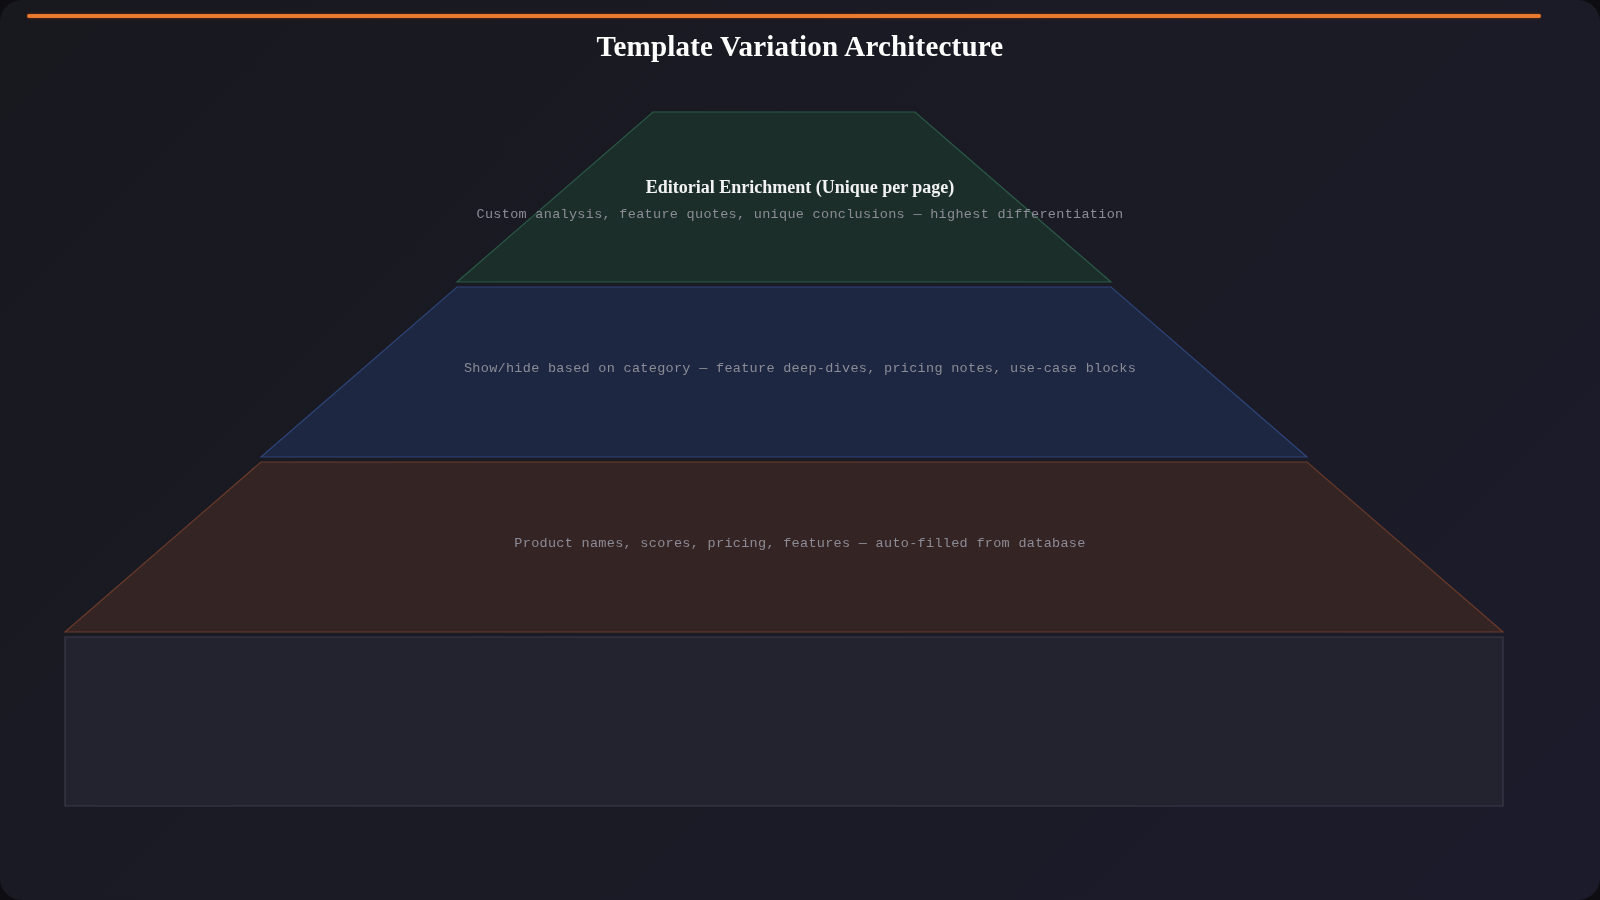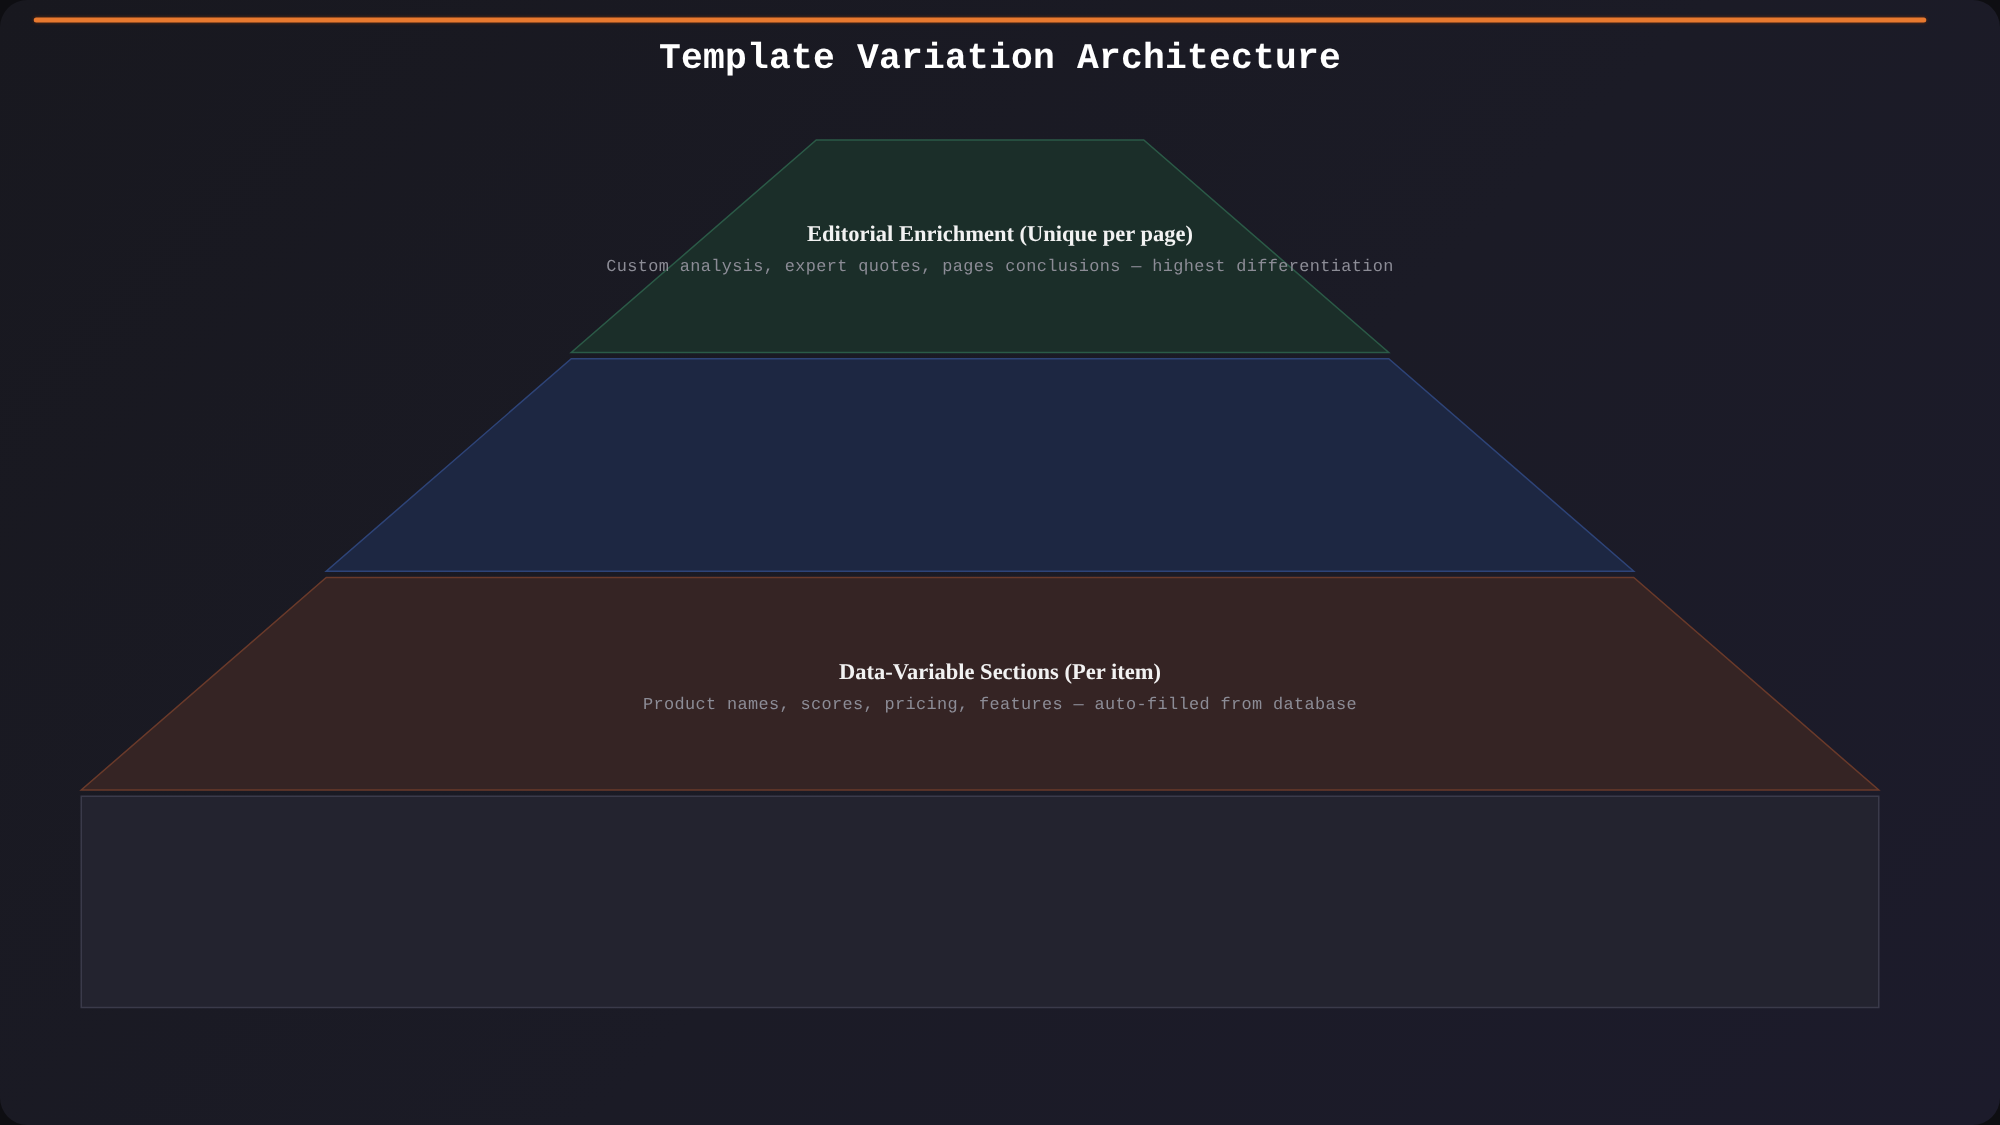--- a/index.html
+++ b/index.html
@@ -26,21 +26,21 @@
       height: 4px;
       border-radius: 2px;
       box-shadow: 0 0 3px rgba(120, 50, 10, 0.9);
     }
     .title {
       position: absolute;
       left: 0;
       top: 30px;
       width: 1600px;
       text-align: center;
-      font-family: Liberation Mono, monospace;
+      font-family: Liberation Serif, serif;
       font-weight: bold;
       font-size: 29px;
       color: #ffffff;
       letter-spacing: 0.2px;
     }
     svg.pyramid {
       position: absolute;
       left: 0; top: 0;
       width: 1600px; height: 900px;
     }
@@ -82,27 +82,27 @@
 
     <polygon id="poly-1" points="457,287 1111,287 1307,457 261,457" stroke-width="1.2" fill="#1d2742" stroke="#2e4478"></polygon>
 
     <polygon id="poly-2" points="261,462 1307,462 1503,632 65,632" stroke-width="1.2" fill="#352424" stroke="#6a3a2a"></polygon>
 
     <polygon id="poly-3" points="65,637 1503,637 1503,806 65,806" stroke-width="1.2" fill="#23232f" stroke="#3a3a4a"></polygon>
   </svg>
 
   <div class="layer-text" style="top:177px;">
     <span class="layer-title">Editorial Enrichment (Unique per page)</span>
-    <span class="layer-desc">Custom analysis, expert quotes, pages conclusions — highest differentiation</span>
+    <span class="layer-desc">Custom analysis, feature quotes, unique conclusions — highest differentiation</span>
   </div>
 
   <div class="layer-text" style="top:352px;">
+    <span class="layer-desc">Show/hide based on category — feature deep-dives, pricing notes, use-case blocks</span>
   </div>
 
   <div class="layer-text" style="top:527px;">
-    <span class="layer-title">Data-Variable Sections (Per item)</span>
     <span class="layer-desc">Product names, scores, pricing, features — auto-filled from database</span>
   </div>
 
   <div class="layer-text" style="top:702px;">
   </div>
 
 </div>
 
 </body></html>

